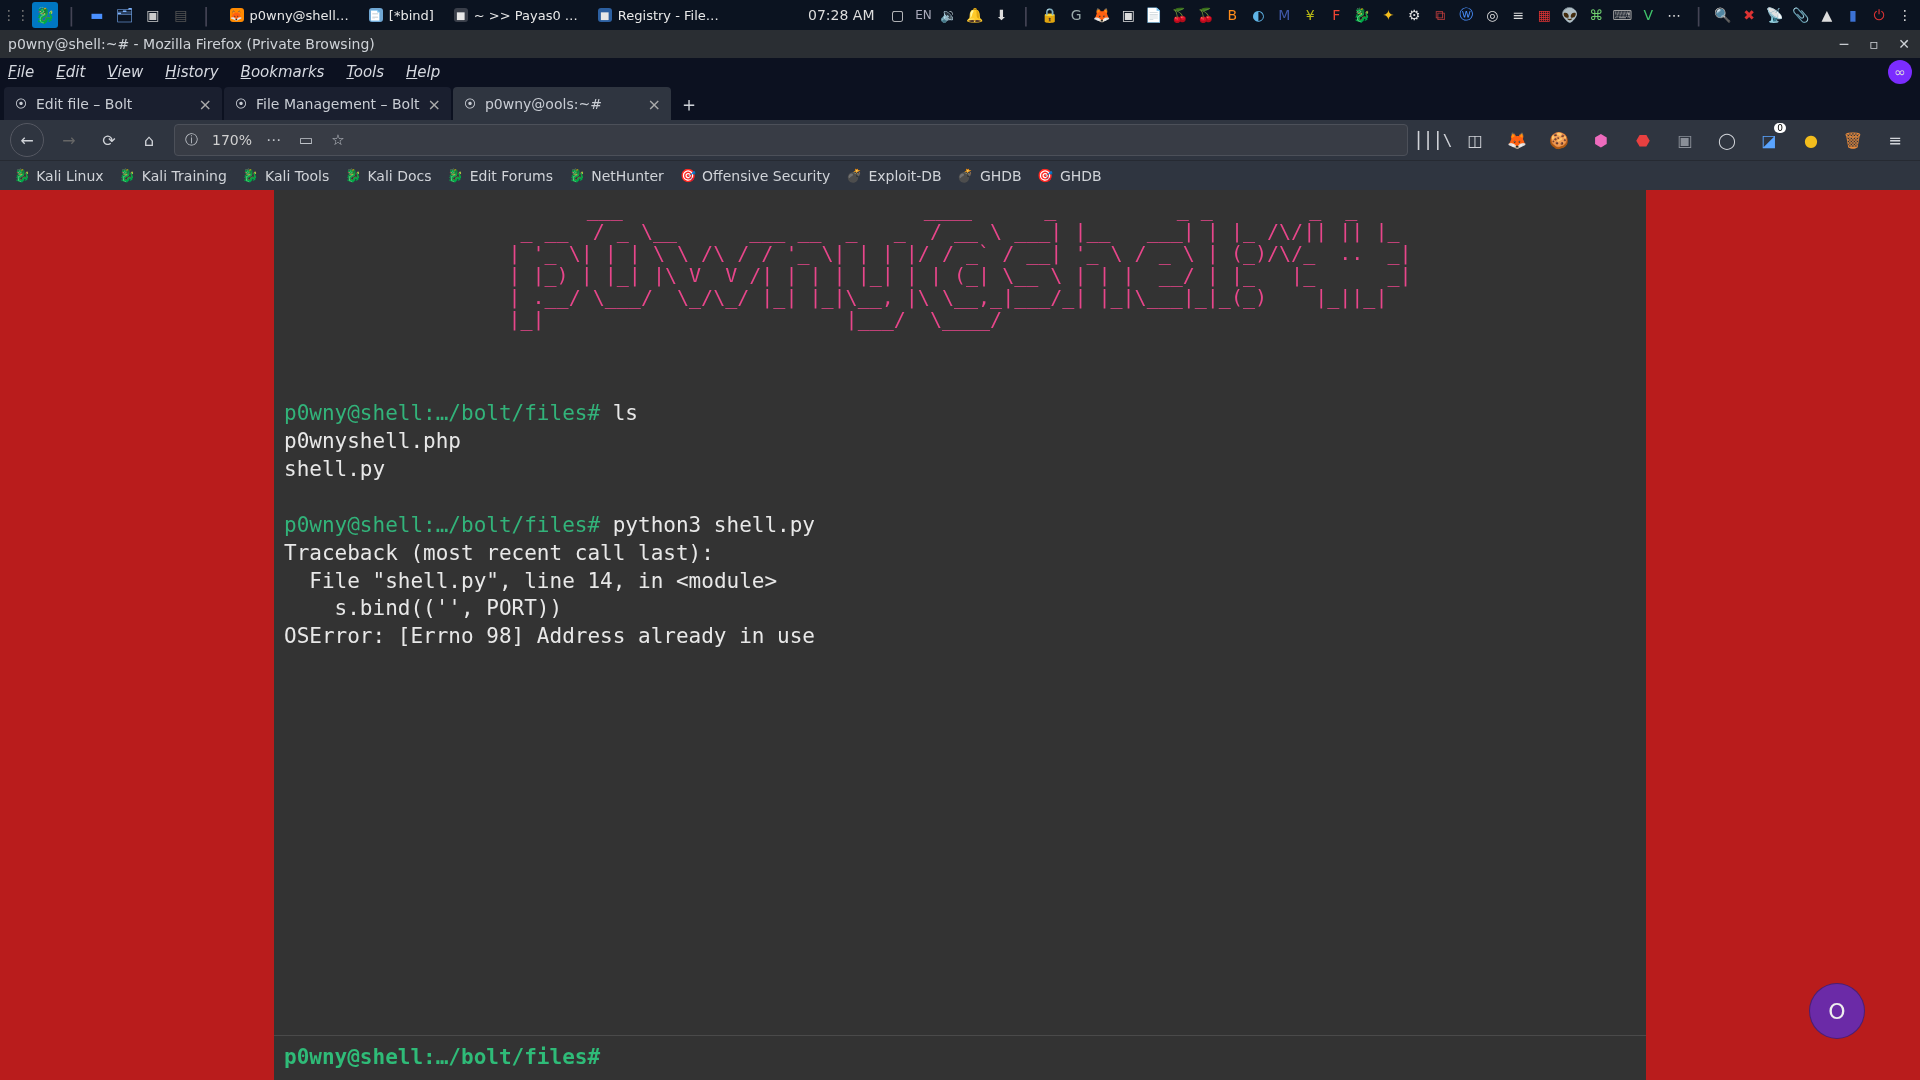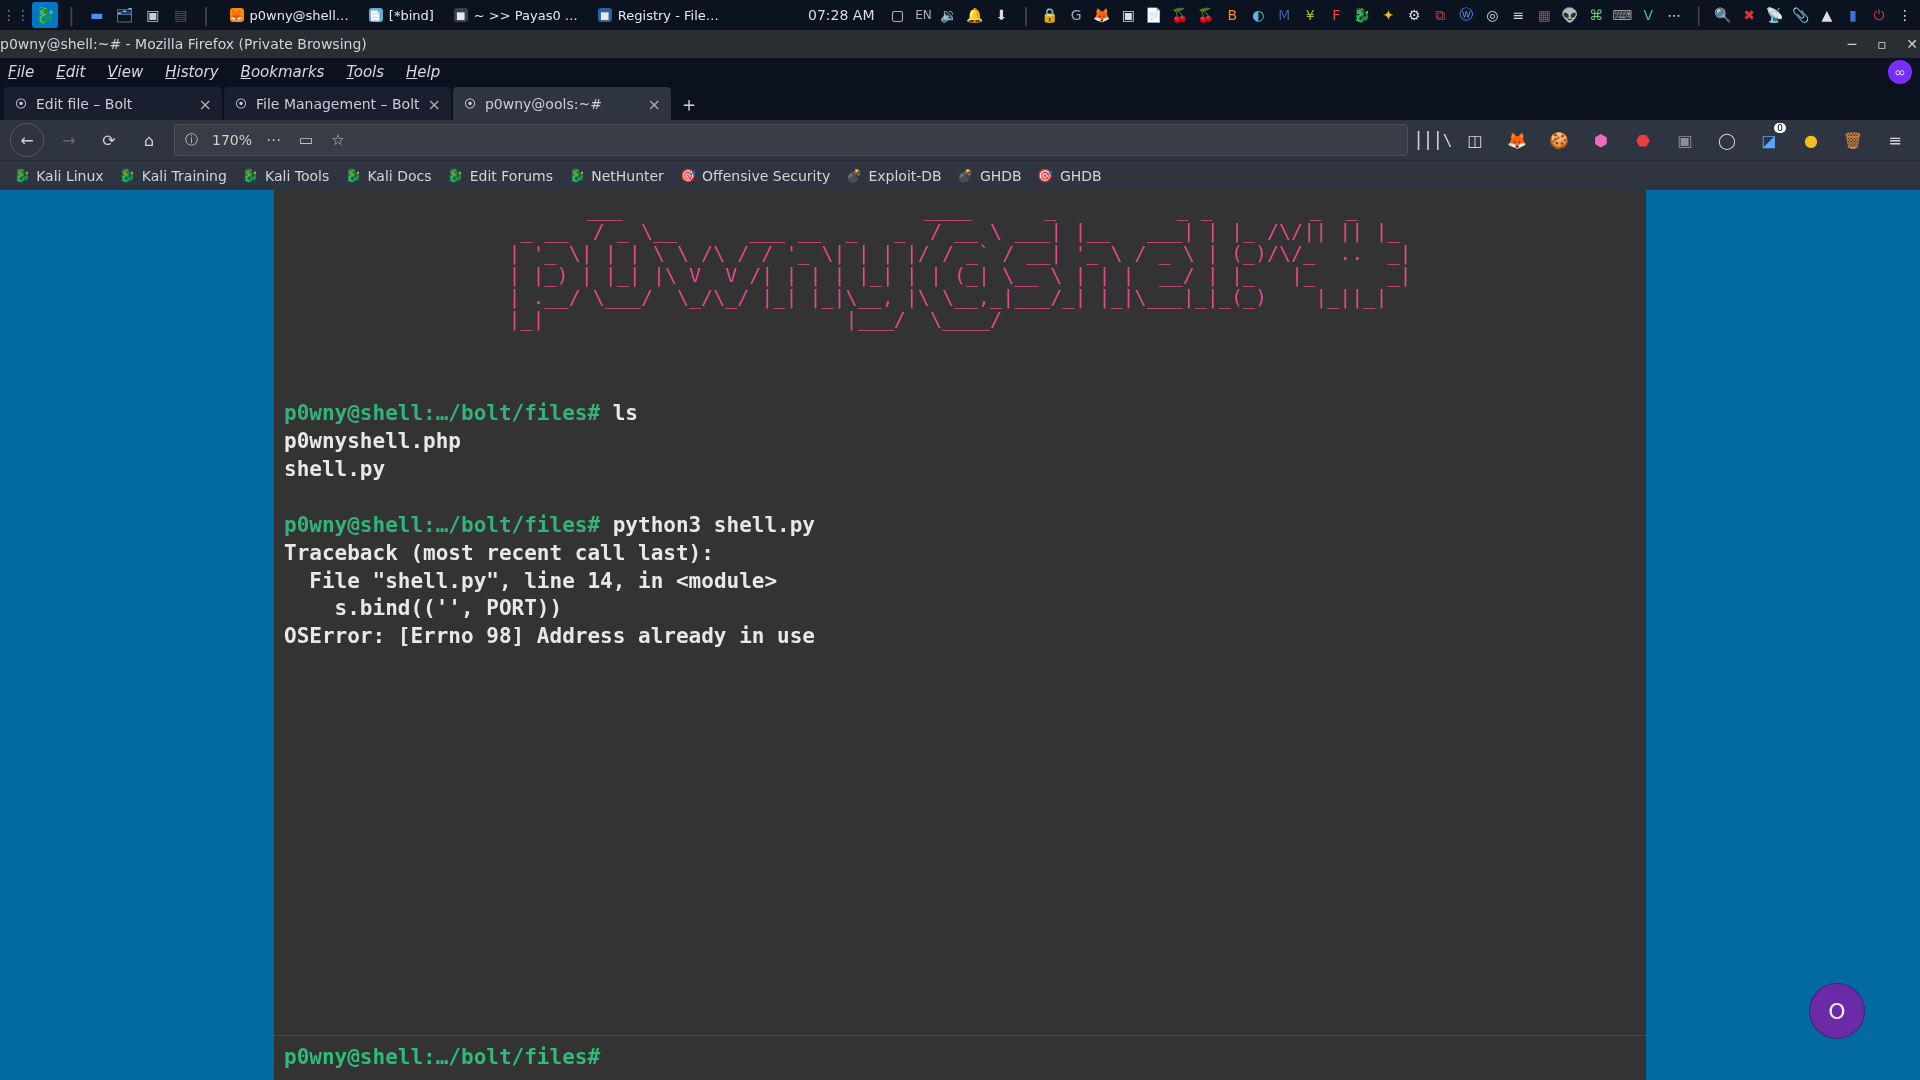--- a/index.html
+++ b/index.html
@@ -43,21 +43,21 @@
   .os-clock { font-variant-numeric: tabular-nums; margin: 0 8px; }
   .tray-icon {
     width: 22px; height: 22px; display:flex; align-items:center; justify-content:center;
     font-size: 14px; cursor: pointer;
   }
 
   
   .win-title {
     height: 28px; background: #2a2e33; color: #cfd3d8;
     display: flex; align-items: center; justify-content: space-between;
-    padding: 0 0; font-size: 14px;
+    padding: 0 8px; font-size: 14px;
   }
   .win-buttons { display: flex; gap: 14px; font-size: 14px; }
   .win-btn { cursor: pointer; width: 16px; text-align: center; }
 
   
   .menubar {
     height: 28px; background: #0c1120;
     display: flex; align-items: center; padding: 0 8px; gap: 18px;
     font-size: 15px;
   }
@@ -116,34 +116,34 @@
     height: 30px; background: #2f3540;
     display: flex; align-items: center; gap: 16px; padding: 0 14px;
     font-size: 14px; border-top: 1px solid #262a32;
   }
   .bm { display:flex; align-items:center; gap:6px; cursor:pointer; color:#d0d3d8; }
   .bm .ic { font-size: 13px; }
 
   
   .viewport {
     height: calc(1080px - 30px - 28px - 28px - 34px - 40px - 30px);
-    background: #0369a1; display: flex; justify-content: center;
+    background: #b91c1c; display: flex; justify-content: center;
     position: relative;
   }
   .shell {
     width: 1372px; height: 100%;
     background: #333333;
     color: #e8e8e8;
     padding-top: 8px;
     font-family: "DejaVu Sans Mono", "Consolas", monospace;
     font-size: 21px; line-height: 1.33;
     display: flex; flex-direction: column;
   }
   .ascii { color: #e8468b; font-size: 20px; white-space: pre; text-align: center; line-height: 1.1; margin-bottom: 70px;}
-  .term-body { flex: 1; padding: 0 10px; white-space: pre-wrap; font-weight: bold; }
+  .term-body { flex: 1; padding: 0 10px; white-space: pre-wrap; }
   .prompt { color: #32b37a; }
   .term-input-row {
     border-top: 1px solid #4a4a4a; padding: 8px 10px;
     display:flex; align-items:center; gap: 10px;
   }
   .term-input-row .prompt { color: #2fbb78; font-weight: 600; }
   .fake-input {
     flex:1; background: transparent; border: none; outline: none;
     color: #e8e8e8; font: inherit;
   }

